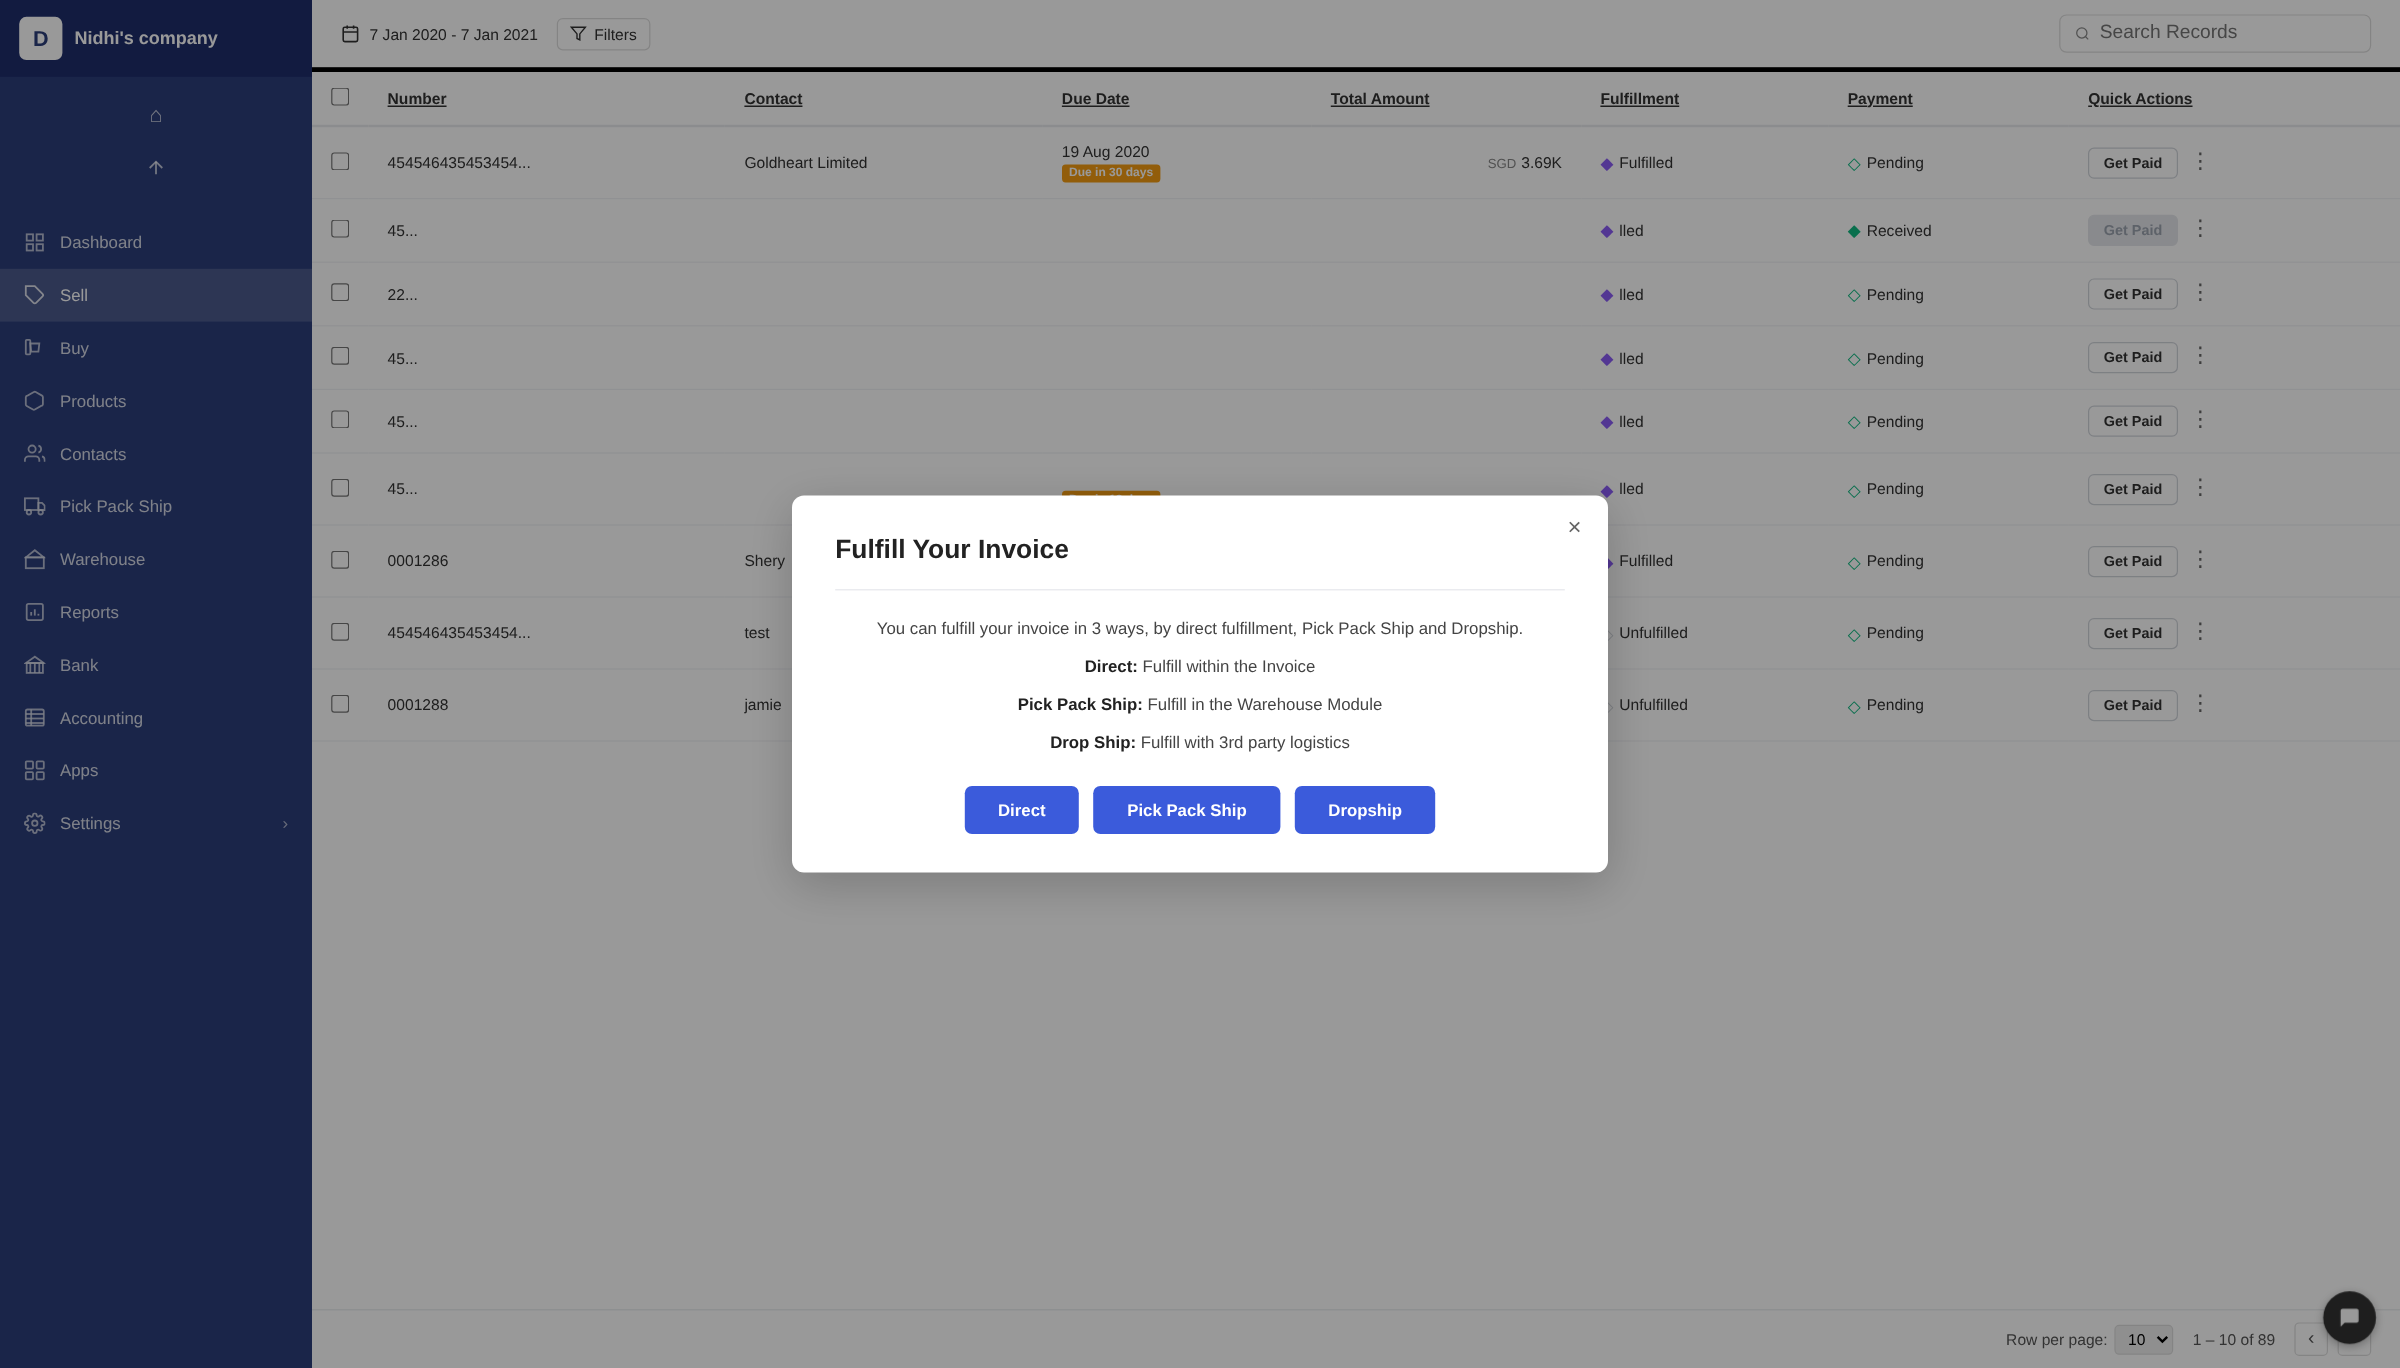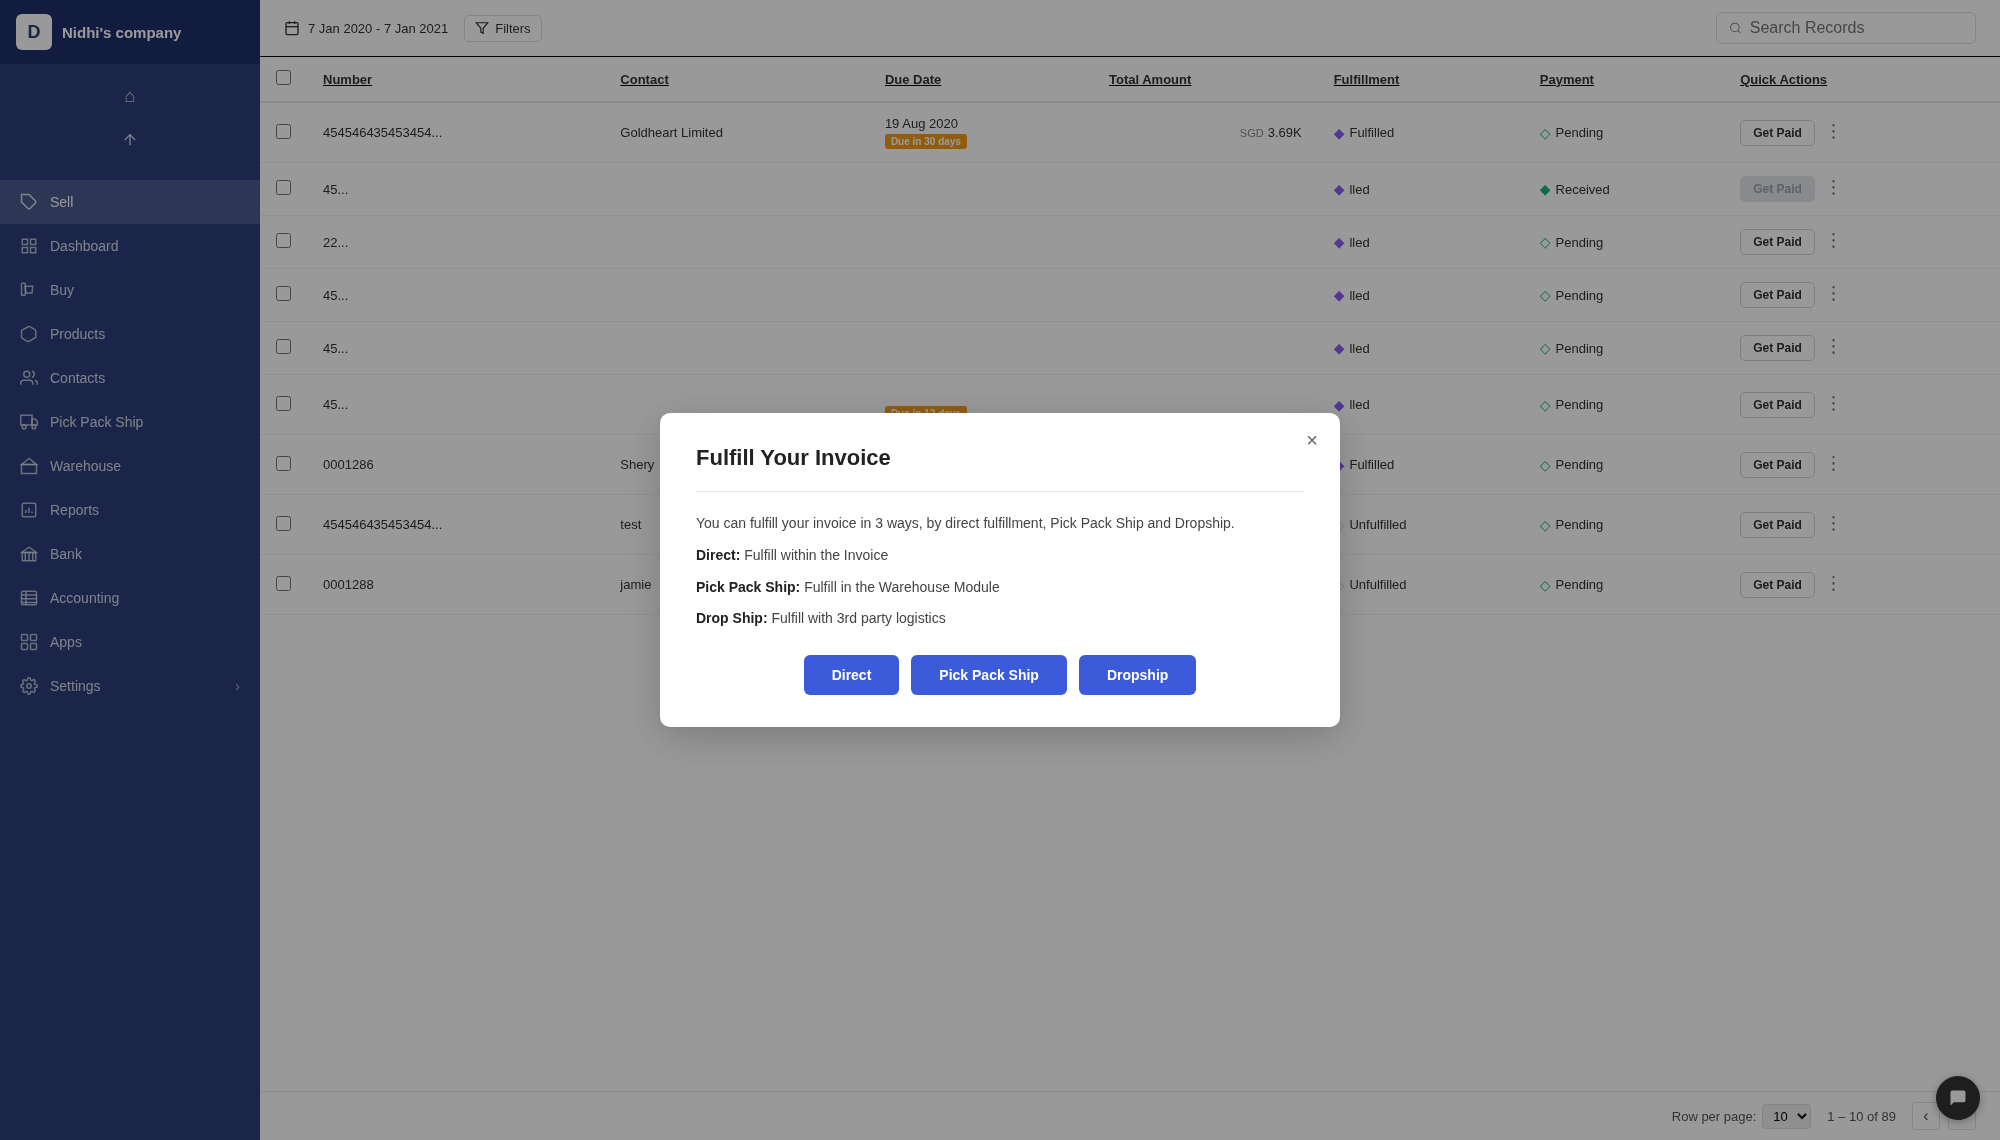--- a/index.html
+++ b/index.html
@@ -82,21 +82,21 @@
     }
     .breadcrumb { font-size: 13px; color: #555; }
 
     
     .toolbar {
       background: #fff;
       padding: 12px 24px;
       display: flex;
       align-items: center;
       gap: 16px;
-      border-bottom: 1px solid #000000;
+      border-bottom: 4px solid #000000;
     }
     .date-filter {
       display: flex; align-items: center; gap: 8px;
       font-size: 13px; color: #333; font-weight: 500;
       cursor: pointer;
     }
     .filter-btn {
       display: flex; align-items: center; gap: 6px;
       font-size: 13px; color: #333; cursor: pointer;
       padding: 5px 10px; border: 1px solid #ddd; border-radius: 5px;
@@ -210,21 +210,21 @@
       top: 14px; right: 14px;
       width: 28px; height: 28px;
       border: none; background: none;
       font-size: 20px; color: #666; cursor: pointer;
       display: flex; align-items: center; justify-content: center;
       border-radius: 4px;
     }
     .modal-title { font-size: 22px; font-weight: 700; color: #222; margin-bottom: 20px; }
     .modal-divider { border: none; border-top: 1px solid #e5e7eb; margin-bottom: 20px; }
     .modal-body { font-size: 14px; color: #444; line-height: 1.7; margin-bottom: 24px; }
-    .modal-body p { margin-bottom: 8px; }
+    .modal-body p { margin-bottom: 8px; text-align: center; }
     .modal-body strong { color: #222; }
     .modal-actions { display: flex; gap: 12px; justify-content: center; }
     .modal-btn {
       padding: 12px 28px;
       border-radius: 6px;
       font-size: 14px;
       font-weight: 600;
       cursor: pointer;
       border: none;
       transition: opacity 0.15s;
@@ -249,36 +249,36 @@
     <div class="sidebar-strip-icon">
       <svg width="18" height="18" viewBox="0 0 24 24" fill="none" stroke="currentColor" stroke-width="2">
           <path d="M5 12 L12 5 L19 12"></path>
           <path d="M12 5 v14"></path>
         </svg>
     </div>
   </div>
 
   <nav class="sidebar-nav">
 
-    <div class="sidebar-item active">
-      <svg width="18" height="18" viewBox="0 0 24 24" fill="none" stroke="currentColor" stroke-width="2">
-          <path d="M20.59 13.41l-7.17 7.17a2 2 0 01-2.83 0L2 12V2h10l8.59 8.59a2 2 0 010 2.82z"></path>
-          <line x1="7" y1="7" x2="7.01" y2="7"></line>
-        </svg>
-      <span>Sell</span>
-    </div>
-
     <div class="sidebar-item">
       <svg width="18" height="18" viewBox="0 0 24 24" fill="none" stroke="currentColor" stroke-width="2">
           <rect x="3" y="3" width="7" height="7"></rect>
           <rect x="14" y="3" width="7" height="7"></rect>
           <rect x="3" y="14" width="7" height="7"></rect>
           <rect x="14" y="14" width="7" height="7"></rect>
         </svg>
       <span>Dashboard</span>
+    </div>
+
+    <div class="sidebar-item active">
+      <svg width="18" height="18" viewBox="0 0 24 24" fill="none" stroke="currentColor" stroke-width="2">
+          <path d="M20.59 13.41l-7.17 7.17a2 2 0 01-2.83 0L2 12V2h10l8.59 8.59a2 2 0 010 2.82z"></path>
+          <line x1="7" y1="7" x2="7.01" y2="7"></line>
+        </svg>
+      <span>Sell</span>
     </div>
 
     <div class="sidebar-item">
       <svg width="18" height="18" viewBox="0 0 24 24" fill="none" stroke="currentColor" stroke-width="2">
           <rect x="2" y="3" width="5" height="16" rx="1"></rect>
           <path d="M7 7h10l-1 9H8L7 7z"></path>
         </svg>
       <span>Buy</span>
     </div>
 

